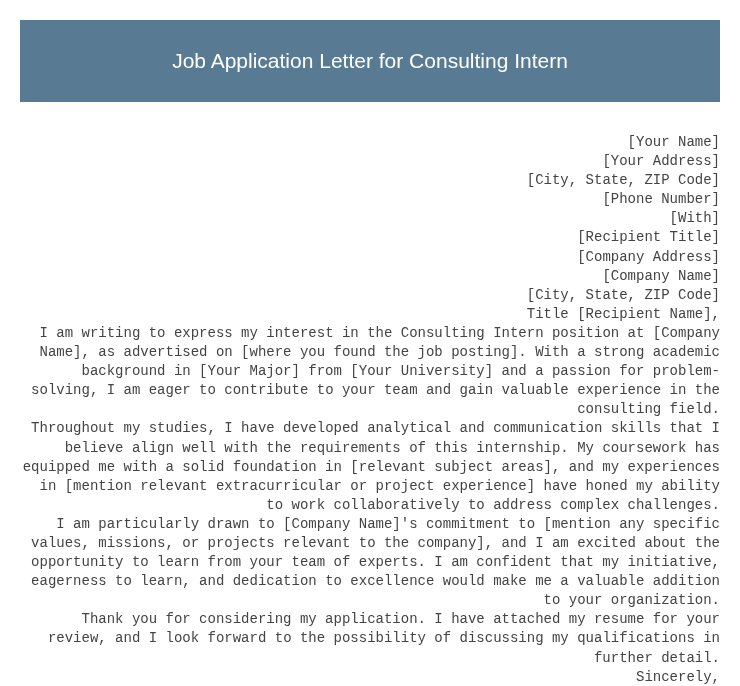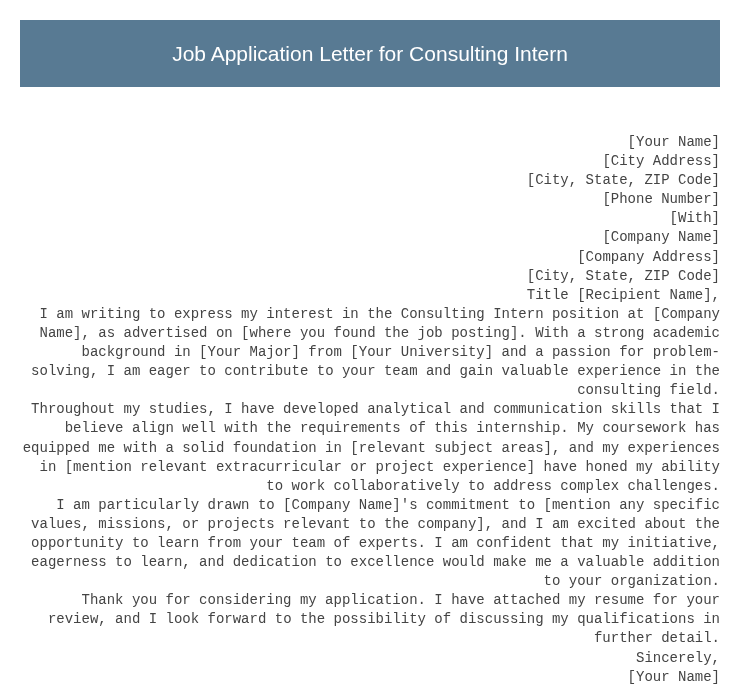--- a/index.html
+++ b/index.html
@@ -12,21 +12,21 @@
       height: 686px;
       position: relative;
       overflow: hidden;
       font-family: "Liberation Sans", sans-serif;
     }
     .header {
       position: absolute;
       left: 20px;
       top: 20px;
       width: 700px;
-      height: 67px;
+      height: 82px;
       background: #587a93;
       display: flex;
       align-items: center;
       justify-content: center;
     }
     .header h1 {
       margin: 0;
       color: #ffffff;
       font-family: "Liberation Sans", sans-serif;
       font-weight: normal;
@@ -51,26 +51,27 @@
   </style>
 </head>
 <body>
 
 <div class="header">
   <h1>Job Application Letter for Consulting Intern</h1>
 </div>
 
 <div class="letter">
   <p>[Your Name]</p>
-  <p>[City Address]</p>
+  <p>[Your Address]</p>
   <p>[City, State, ZIP Code]</p>
   <p>[Phone Number]</p>
   <p>[With]</p>
+  <p>[Recipient Title]</p>
+  <p>[Company Address]</p>
   <p>[Company Name]</p>
-  <p>[Company Address]</p>
   <p>[City, State, ZIP Code]</p>
   <p>Title [Recipient Name],</p>
   <p>I am writing to express my interest in the Consulting Intern position at [Company Name], as advertised on [where you found the job posting]. With a strong academic background in [Your Major] from [Your University] and a passion for problem-solving, I am eager to contribute to your team and gain valuable experience in the consulting field.</p>
   <p>Throughout my studies, I have developed analytical and communication skills that I believe align well with the requirements of this internship. My coursework has equipped me with a solid foundation in [relevant subject areas], and my experiences in [mention relevant extracurricular or project experience] have honed my ability to work collaboratively to address complex challenges.</p>
   <p>I am particularly drawn to [Company Name]'s commitment to [mention any specific values, missions, or projects relevant to the company], and I am excited about the opportunity to learn from your team of experts. I am confident that my initiative, eagerness to learn, and dedication to excellence would make me a valuable addition to your organization.</p>
   <p>Thank you for considering my application. I have attached my resume for your review, and I look forward to the possibility of discussing my qualifications in further detail.</p>
   <p>Sincerely,</p>
   <p>[Your Name]</p>
 </div>
 

